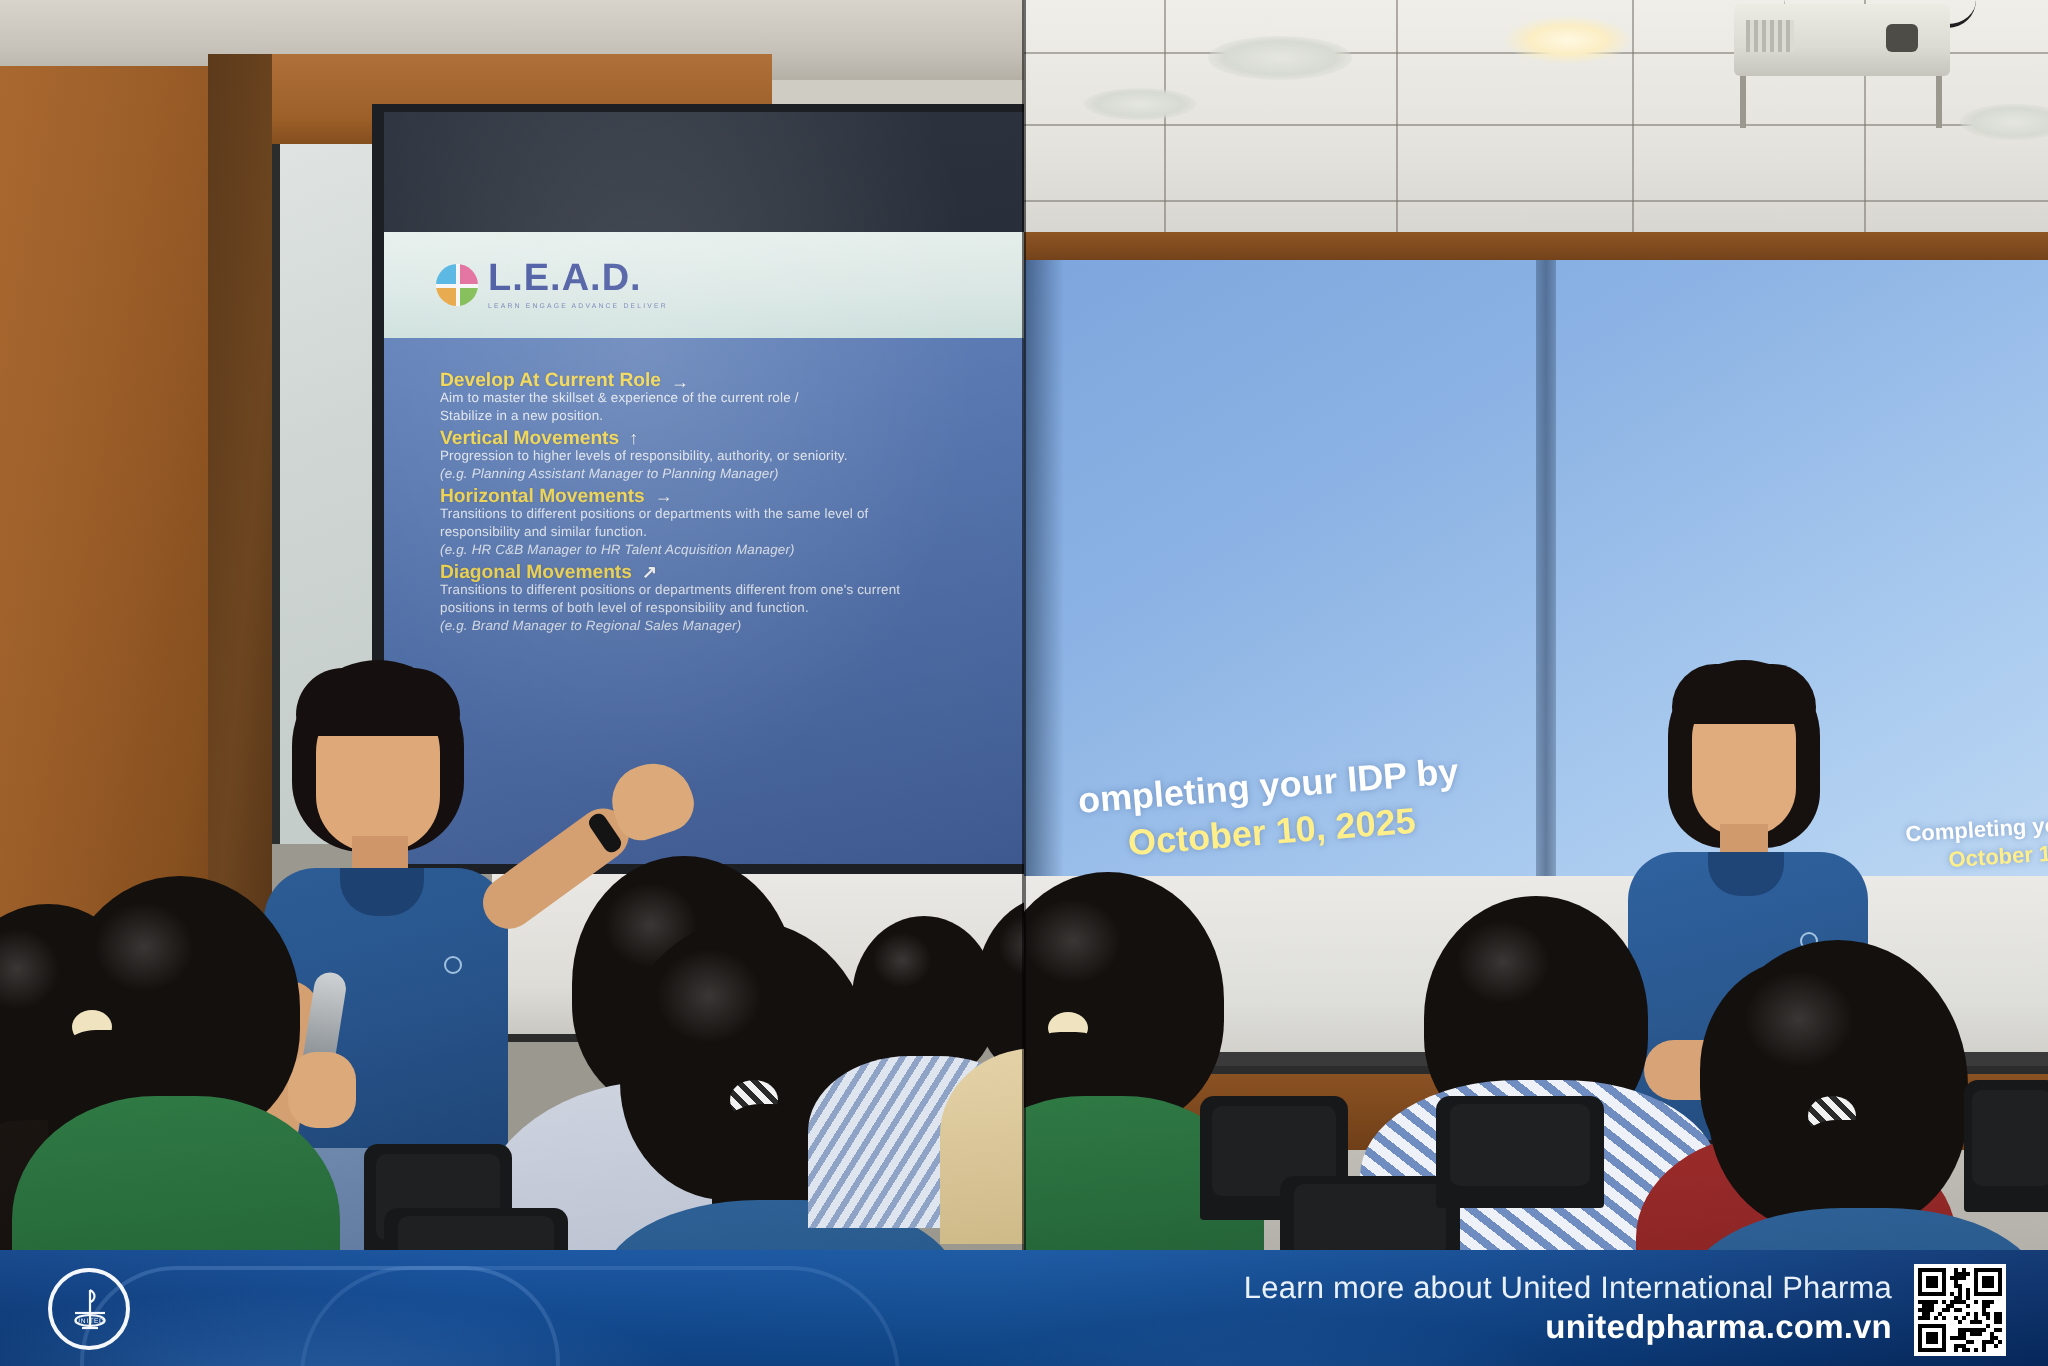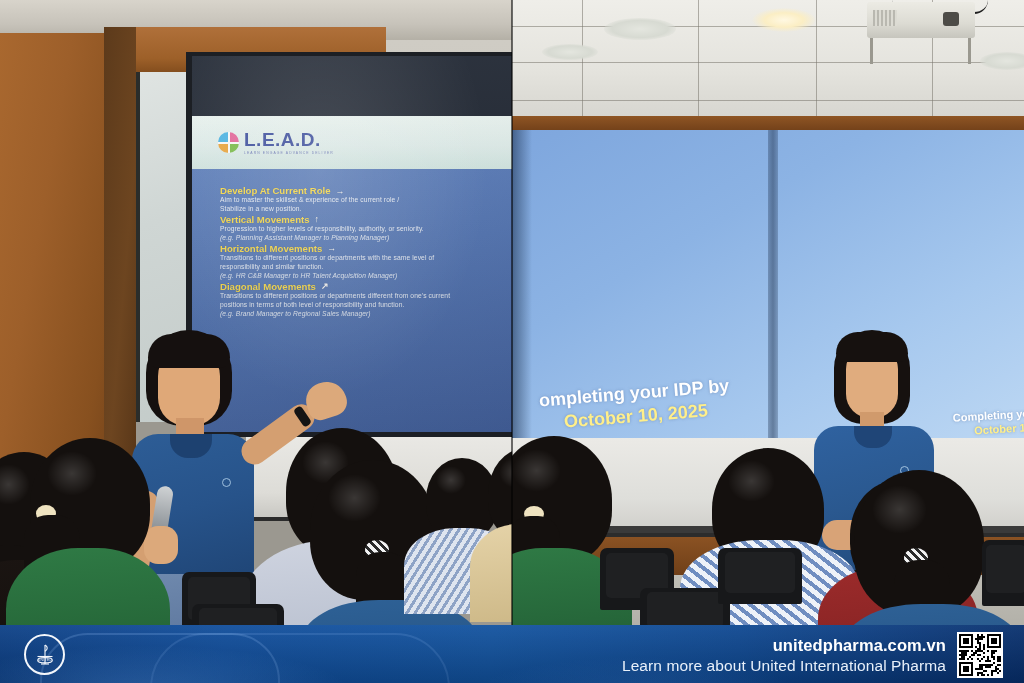--- a/index.html
+++ b/index.html
@@ -642,22 +642,22 @@
           <path d="M7.5 16.5 h15"></path>
           <path d="M15 5 c3 1.6 3 4.6 0 6.2"></path>
           <ellipse cx="15" cy="20.2" rx="7.3" ry="2.7"></ellipse>
           <path d="M11 24 h8"></path>
         </g>
         <text x="15" y="21.4" font-family="Liberation Sans, sans-serif" font-size="3.3" fill="#f4f7fb" text-anchor="middle" letter-spacing="0.4">UNITED</text>
       </svg>
     </div>
 
     <div id="banner-text">
+      <div id="banner-line1">Learn more about United International Pharma</div>
       <div id="banner-line2">unitedpharma.com.vn</div>
-      <div id="banner-line1">Learn more about United International Pharma</div>
     </div>
 
     <div id="qr">
       <div class="mods" id="qr-mods">
           <div class="m"></div>
           <div class="m"></div>
           <div class="m"></div>
           <div class="m"></div>
           <div class="m"></div>
           <div class="m"></div>

